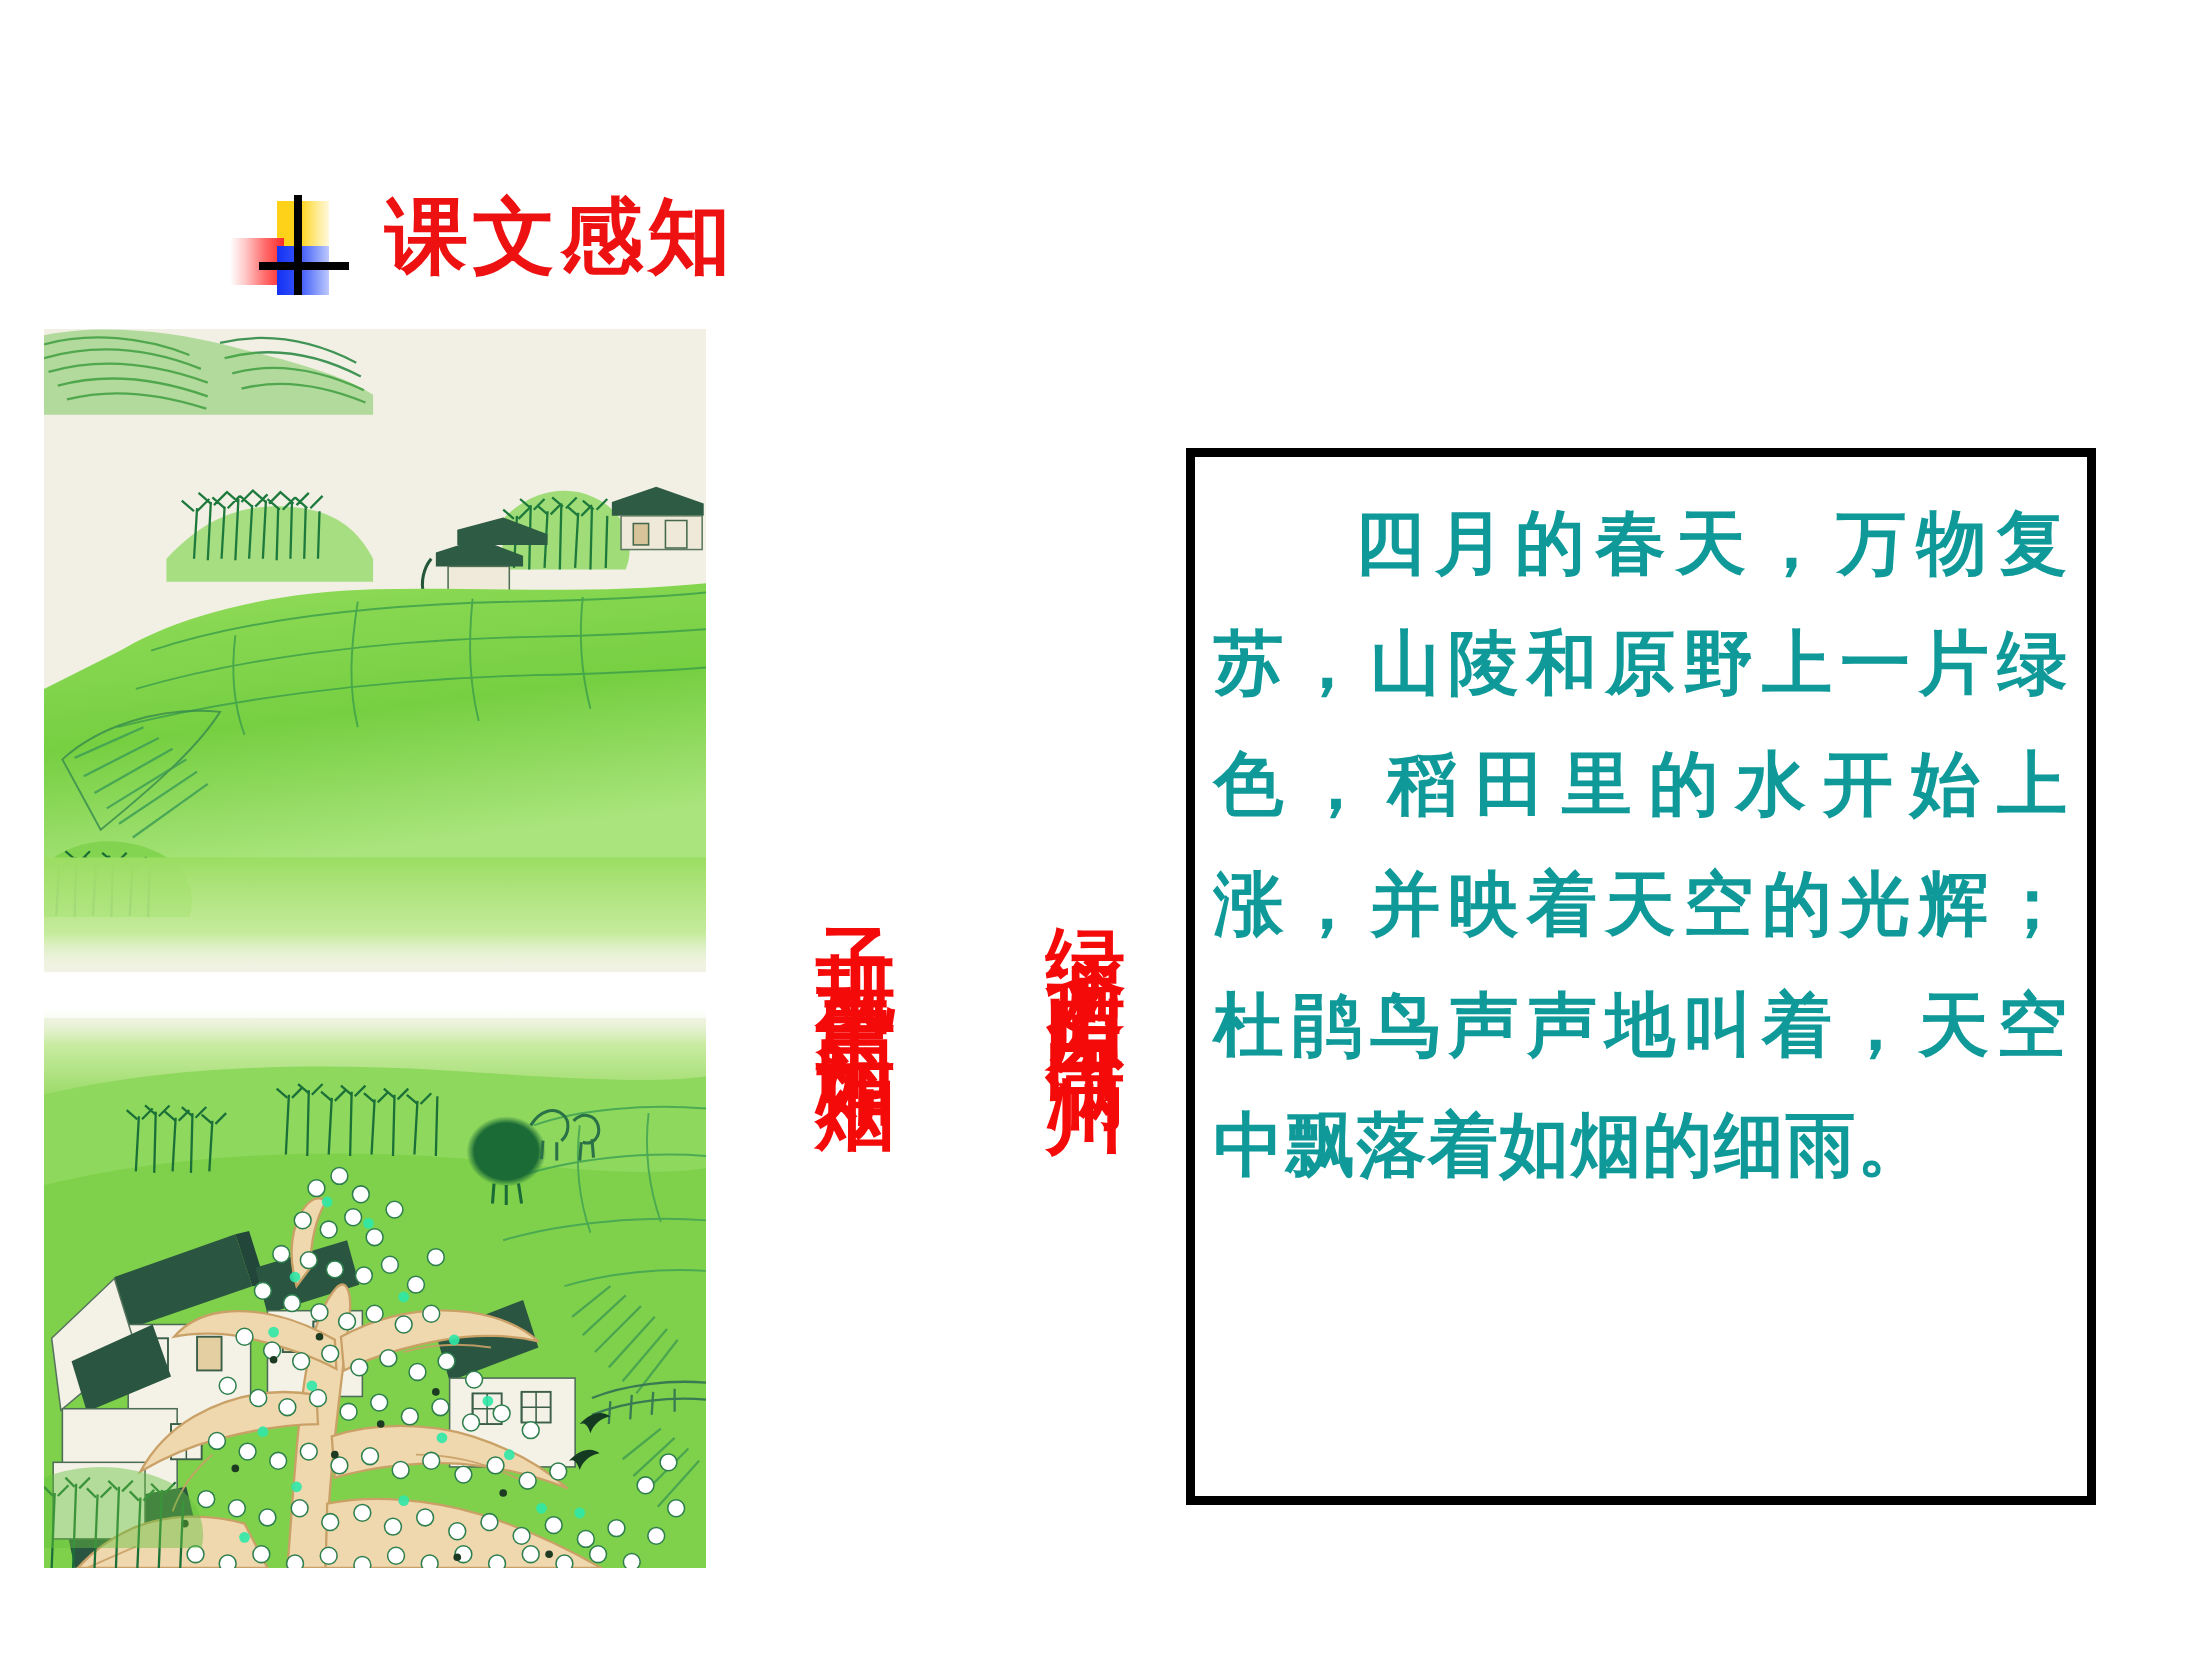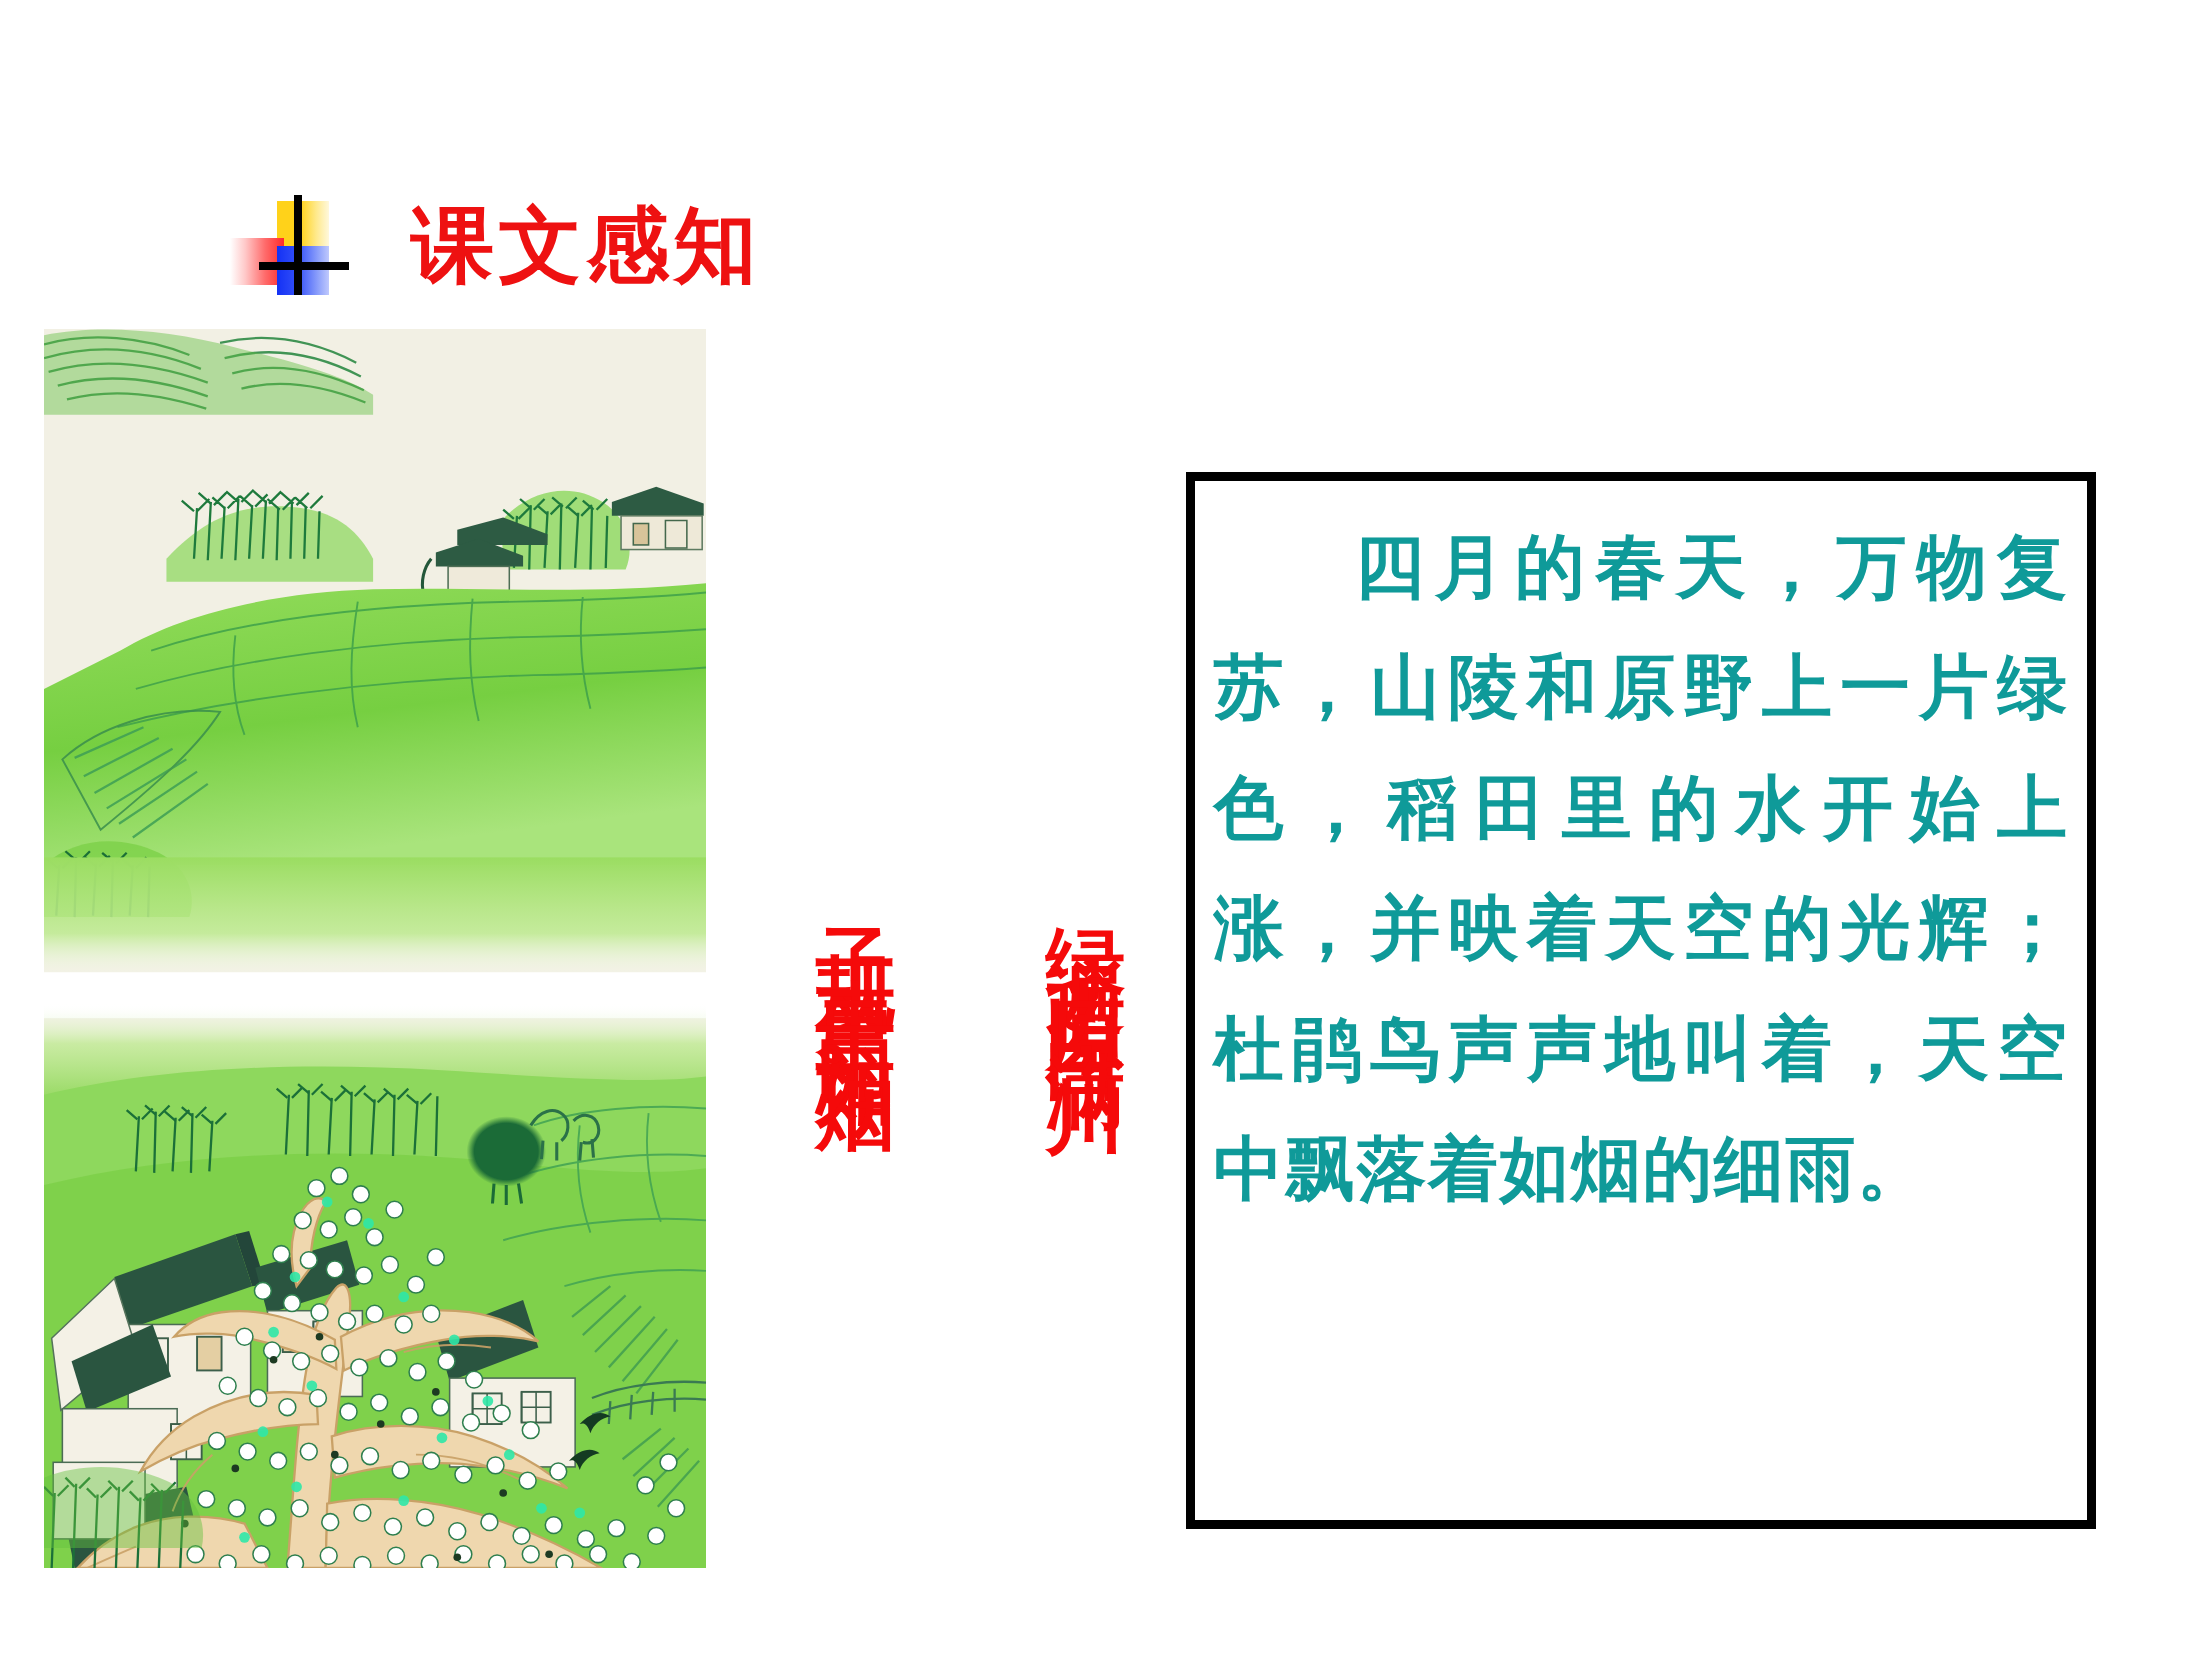--- a/index.html
+++ b/index.html
@@ -14,22 +14,22 @@
     overflow: hidden;
     font-family: "DejaVu Sans", "Liberation Sans", sans-serif;
   }
 
   
   #title-row {
     position: absolute;
     left: 230px;
     top: 195px;
     display: flex;
-    align-items: center;
-    gap: 81px;
+    align-items: flex-start;
+    gap: 55px;
   }
   #bullet-icon {
     position: relative;
     width: 100px;
     height: 100px;
     flex: 0 0 auto;
   }
   #bullet-icon .sq {
     position: absolute;
   }
@@ -98,21 +98,20 @@
   #prose-box {
     position: absolute;
     left: 1186px;
     top: 448px;
     width: 910px;
     height: 1057px;
     border: 9.2px solid #000000;
     background: #ffffff;
     box-sizing: border-box;
     padding: 26px 18.4px 7.7px 18.4px;
-    margin-top: 24px;
   }
   #prose-text {
     color: #0F9A99;
     font-family: "DejaVu Sans", "Liberation Sans", sans-serif;
     font-weight: bold;
     font-size: 70px;
     line-height: 1.72;
     text-indent: 141px;
     letter-spacing: 1.5px;
     text-align: justify;

